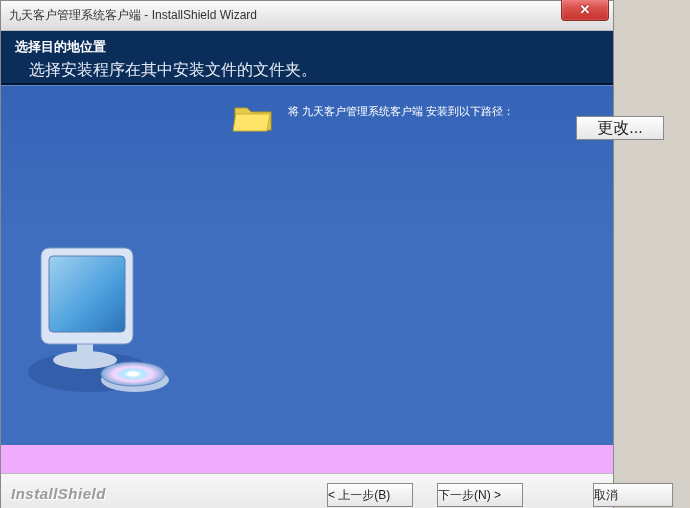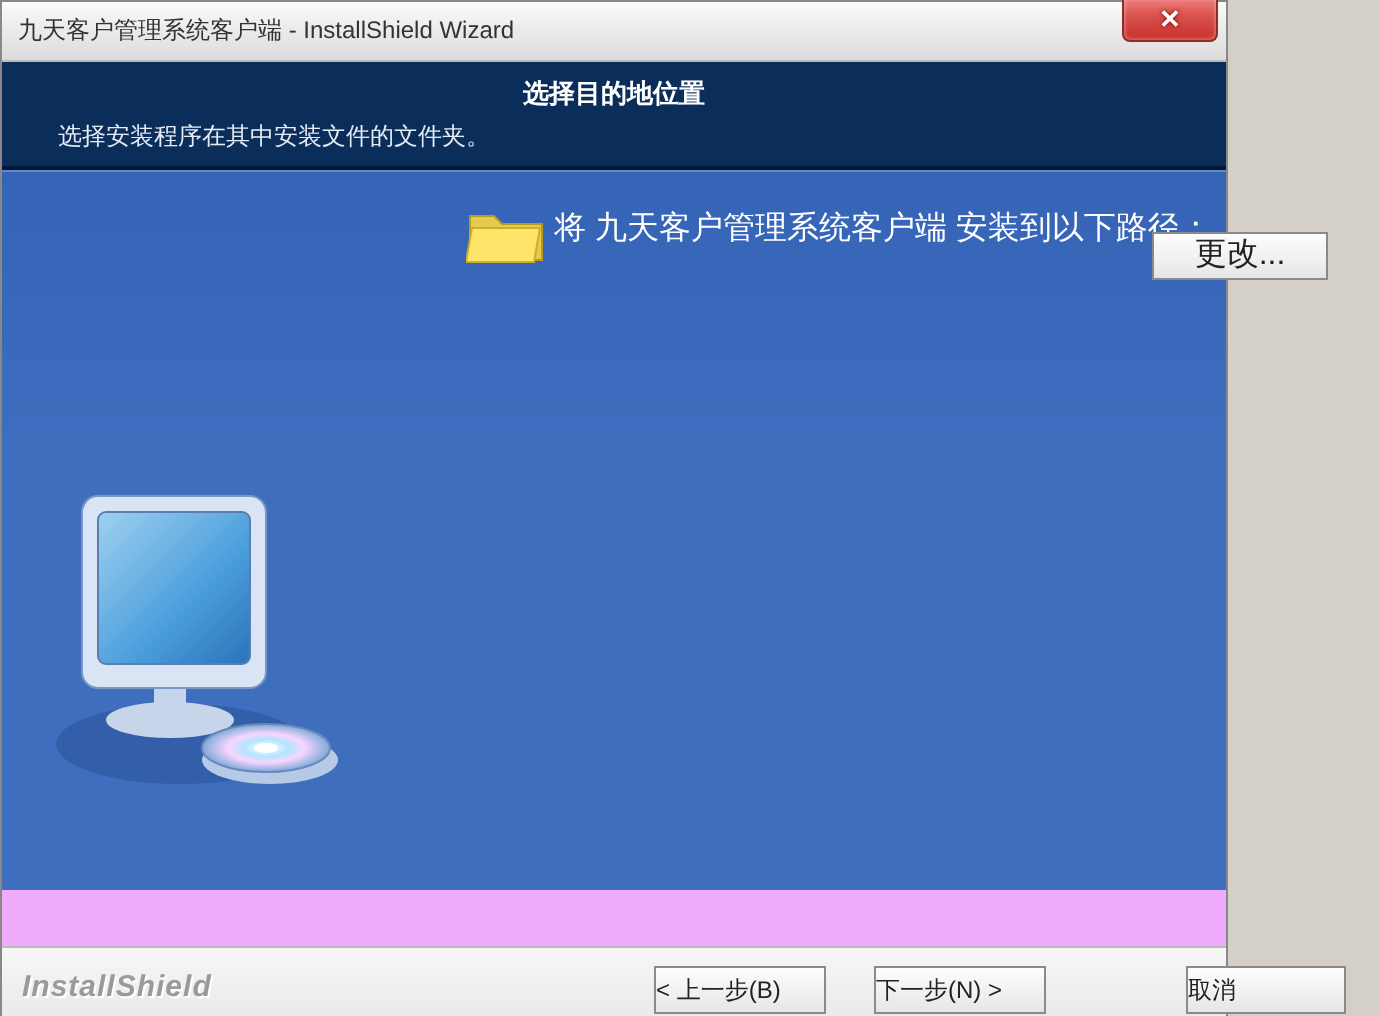--- a/index.html
+++ b/index.html
@@ -5,27 +5,27 @@
     * { margin: 0; padding: 0; box-sizing: border-box; font-family: "Microsoft YaHei", Tahoma, Arial, sans-serif; }
     body { background: #d4d0c8; width: 690px; height: 508px; overflow: hidden; }
 
     .window { width: 614px; border: 1px solid #888; background: #f0abfc; position: relative; }
 
     .titlebar { height: 30px; background: linear-gradient(to bottom, #fbfbfb 0%, #eaeaea 50%, #dcdcdc 100%); border-bottom: 1px solid #bbb; display: flex; align-items: center; padding: 0 0 0 8px; position: relative; }
     .titlebar .title-text { font-size: 12px; color: #333; }
     .close-btn { position: absolute; top: -2px; right: 4px; width: 48px; height: 22px; background: linear-gradient(to bottom, #f08080 0%, #d9534f 40%, #c9302c 100%); border: 1px solid #8b2e2b; border-top: none; border-radius: 0 0 4px 4px; display: flex; align-items: center; justify-content: center; color: #fff; font-size: 13px; font-weight: bold; box-shadow: inset 0 0 2px rgba(255,255,255,0.5); text-shadow:0 0 2px #700; cursor: pointer; }
 
     .header-band { height: 54px; background: linear-gradient(to bottom, #0a2d5a 0%, #0a2d5a 100%); color: #fff; padding: 7px 14px; border-bottom: 2px solid #021733; }
-    .header-band .heading { font-size: 13px; font-weight: bold; margin-bottom: 4px; text-align: center; }
-    .header-band .subheading { font-size: 12px; padding-left: 14px; color: #e6ecf5; }
+    .header-band .heading { font-size: 13px; font-weight: bold; margin-bottom: 4px; }
+    .header-band .subheading { font-size: 16px; padding-left: 14px; color: #e6ecf5; }
 
     .body-area { height: 360px; background: #3a68bb; background: linear-gradient(to bottom, #3563b6 0%, #3f6ebf 40%, #3f6ebf 100%); position: relative; color: #fff; border-top: 1px solid #5e86c8; }
 
     .folder-icon { position: absolute; left: 232px; top: 16px; width: 40px; height: 32px; }
-    .desc-line1 { position: absolute; left: 276px; top: 18px; font-size: 16px; }
+    .desc-line1 { position: absolute; left: 287px; top: 18px; font-size: 11px; }
     .path-line { position: absolute; left: 286px; top: 44px; font-size: 12.5px; color: #cfd9ee; }
     .path-line .pfx { color: #d8e0f0; text-decoration: underline dotted; text-underline-offset:2px; }
     .change-btn { position: absolute; left: 575px; top: 30px; width: 88px; height: 24px; background: linear-gradient(to bottom,#fdfdfd,#e6e6e6); border: 1px solid #8a8a8a; font-size: 16px; color: #222; cursor: pointer; text-align:center; line-height:22px; }
 
     .side-illustration { position: absolute; left: 24px; top: 156px; width: 150px; height: 160px; }
 
     .footer-bar { height: 42px; background: linear-gradient(to bottom, #f7f7f7, #e7e7e7); border-top: 1px solid #bbb; position: relative; margin-top: 28px; }
     .brand { position: absolute; left: 10px; top: 11px; font-size: 15px; font-style: italic; font-weight: bold; color: #9a9a9a; letter-spacing: 0.5px; font-family: Arial, sans-serif; text-shadow: 1px 1px 0 #fff; }
 
     .win-btn { height: 24px; background: linear-gradient(to bottom,#fdfdfd,#e6e6e6); border: 1px solid #8a8a8a; font-size: 12px; color: #222; cursor: pointer; text-align:left; line-height:22px; position:absolute; top:9px; }

